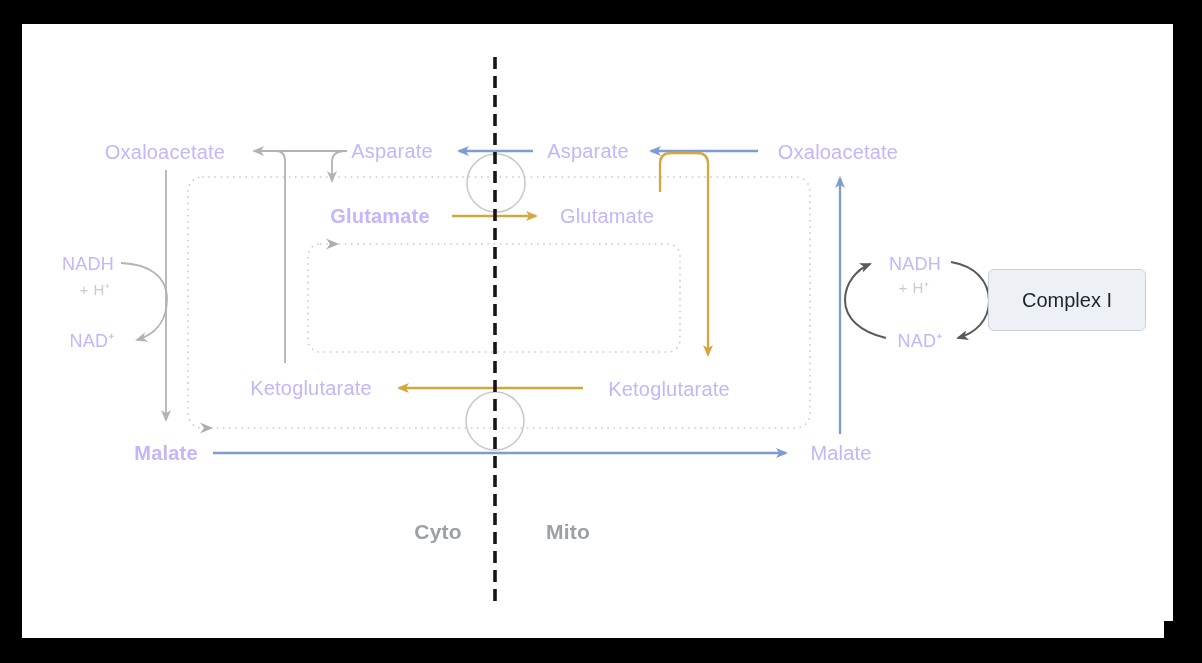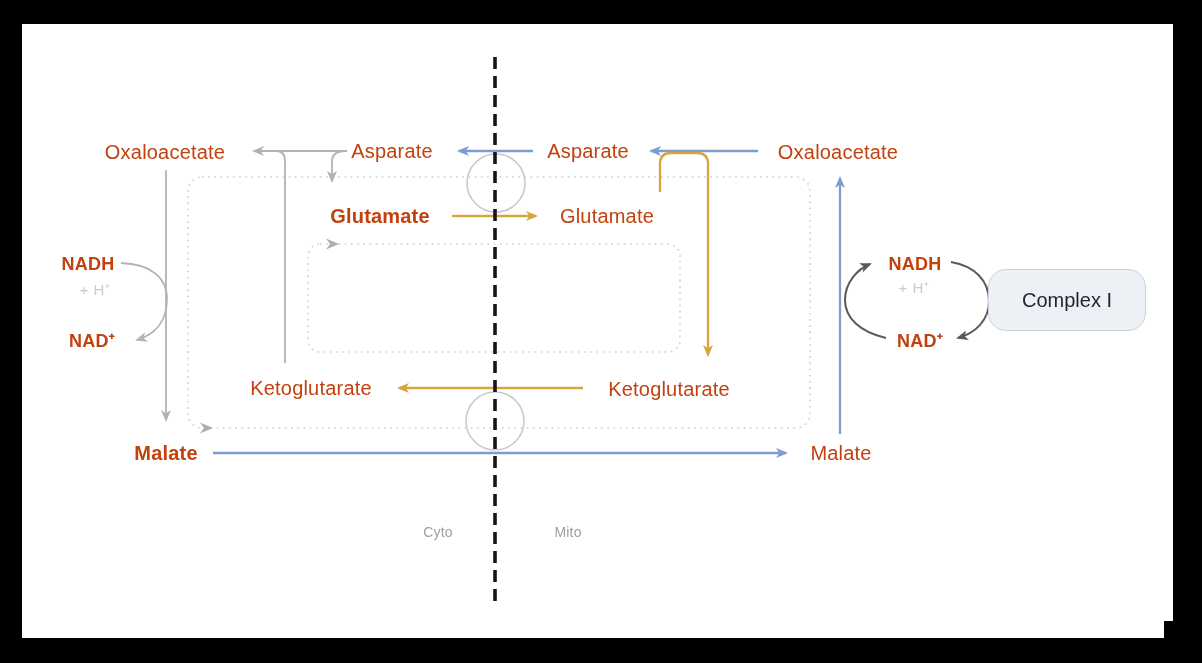--- a/index.html
+++ b/index.html
@@ -1,27 +1,27 @@
 <!DOCTYPE html>
 <html><head>
 <meta charset="utf-8">
 <style>
   html,body{margin:0;padding:0;background:#555;}
   .frame{position:relative;width:1202px;height:663px;background:#000;font-family:"Liberation Sans",sans-serif;overflow:hidden;}
   .canvas{position:absolute;left:22px;top:24px;width:1151px;height:614px;background:#ffffff;}
   .notch{position:absolute;left:1164px;top:621px;width:10px;height:18px;background:#000;}
   svg.layer{position:absolute;left:0;top:0;}
-  .lbl{position:absolute;transform:translate(-50%,-50%);font-size:20px;color:#c2410c;white-space:nowrap;letter-spacing:0.2px;}
+  .lbl{position:absolute;transform:translate(-50%,-50%);font-size:20px;color:#c4b5fd;white-space:nowrap;letter-spacing:0.2px;}
   .it{}
   .bd{font-weight:700;}
-  .sm{font-size:18px;font-weight:bold;}
+  .sm{font-size:18px;}
   .tiny{font-size:15px;color:#c7ccd2;letter-spacing:0.5px;}
-  .muted{font-size:14px;color:#9ba1a7;}
+  .muted{font-size:21px;color:#9ba1a7;font-weight:bold;}
   .complex-box{position:absolute;left:988px;top:269px;width:158px;height:62px;background:#edf1f5;
-    border:1.5px solid #c9d2da;border-radius:18px;display:flex;align-items:center;justify-content:center;
+    border:1.5px solid #c9d2da;border-radius:6px;display:flex;align-items:center;justify-content:center;
     box-sizing:border-box;font-size:20px;color:#1d2430;}
 </style>
 </head>
 <body>
 
 <div class="frame">
   <div class="canvas"></div>
   <div class="notch"></div>
 
   <svg class="layer" width="1202" height="663" viewBox="0 0 1202 663">

